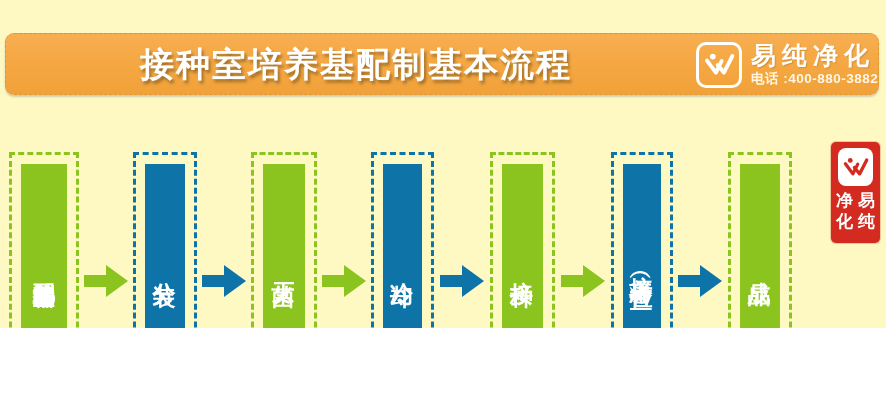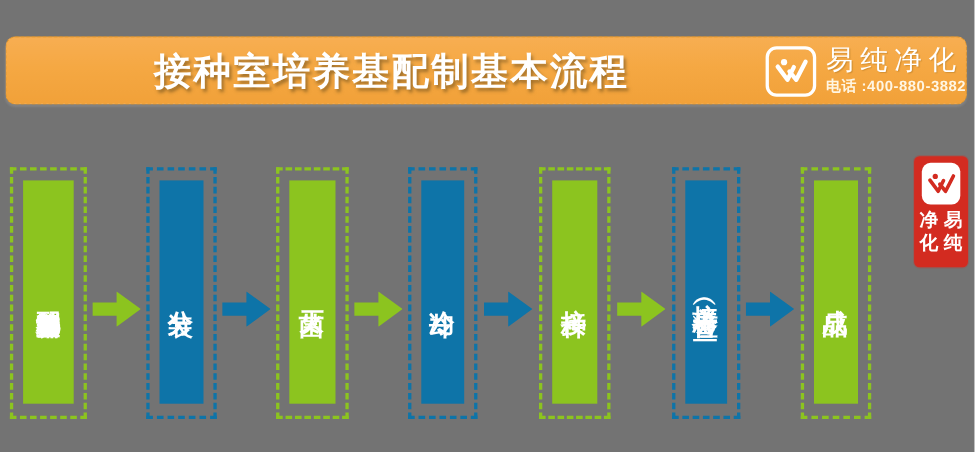--- a/index.html
+++ b/index.html
@@ -1,32 +1,32 @@
 <!DOCTYPE html>
 <html><head>
 <meta charset="utf-8">
 <style>
   html,body{margin:0;padding:0;background:#ffffff;}
-  #page{position:relative;width:886px;height:411px;background:#737373;overflow:hidden;
+  #page{position:relative;width:886px;height:328px;background:#fef9c3;overflow:hidden;
         font-family:"Liberation Sans",sans-serif;}
 
   
   .banner{position:absolute;left:5px;top:33px;width:874px;height:62px;box-sizing:border-box;
           background:linear-gradient(180deg,#f7ae52 0%,#f5a843 45%,#f1a139 100%);
           border:1px dashed #dd9733;border-radius:9px;
           box-shadow:0 2px 2px rgba(150,150,150,.45);}
   .banner-title{position:absolute;left:0;top:0;width:700px;height:62px;
           display:flex;align-items:center;justify-content:center;
           color:#ffffff;font-size:34px;font-weight:bold;letter-spacing:2px;
           text-shadow:2px 3px 3px rgba(92,70,25,.55);white-space:nowrap;}
   .brand{position:absolute;left:690px;top:8px;display:flex;align-items:flex-start;gap:9px;}
   .brand-icon{width:40px;height:40px;border:3px solid #ffffff;border-radius:10px;
           display:flex;align-items:center;justify-content:center;flex:none;}
   .brand-col{display:flex;flex-direction:column;}
-  .brand-name{color:#ffffff;font-size:25px;font-weight:normal;letter-spacing:6px;
+  .brand-name{color:#ffffff;font-size:25px;font-weight:bold;letter-spacing:6px;
           line-height:1.05;white-space:nowrap;text-shadow:1px 1px 1px rgba(160,110,30,.4);}
   .brand-phone{color:#fff6e3;font-size:13.5px;font-weight:bold;letter-spacing:.5px;
           margin-top:2px;white-space:nowrap;}
 
   
   .step{position:absolute;top:152px;height:229px;box-sizing:border-box;border:3px dashed #888;}
   .step .inner{position:absolute;left:9px;right:9px;top:9px;bottom:11px;
           display:flex;align-items:center;justify-content:center;}
   .step-label{writing-mode:vertical-rl;color:#ffffff;font-size:23px;font-weight:bold;
           letter-spacing:3px;white-space:nowrap;}

